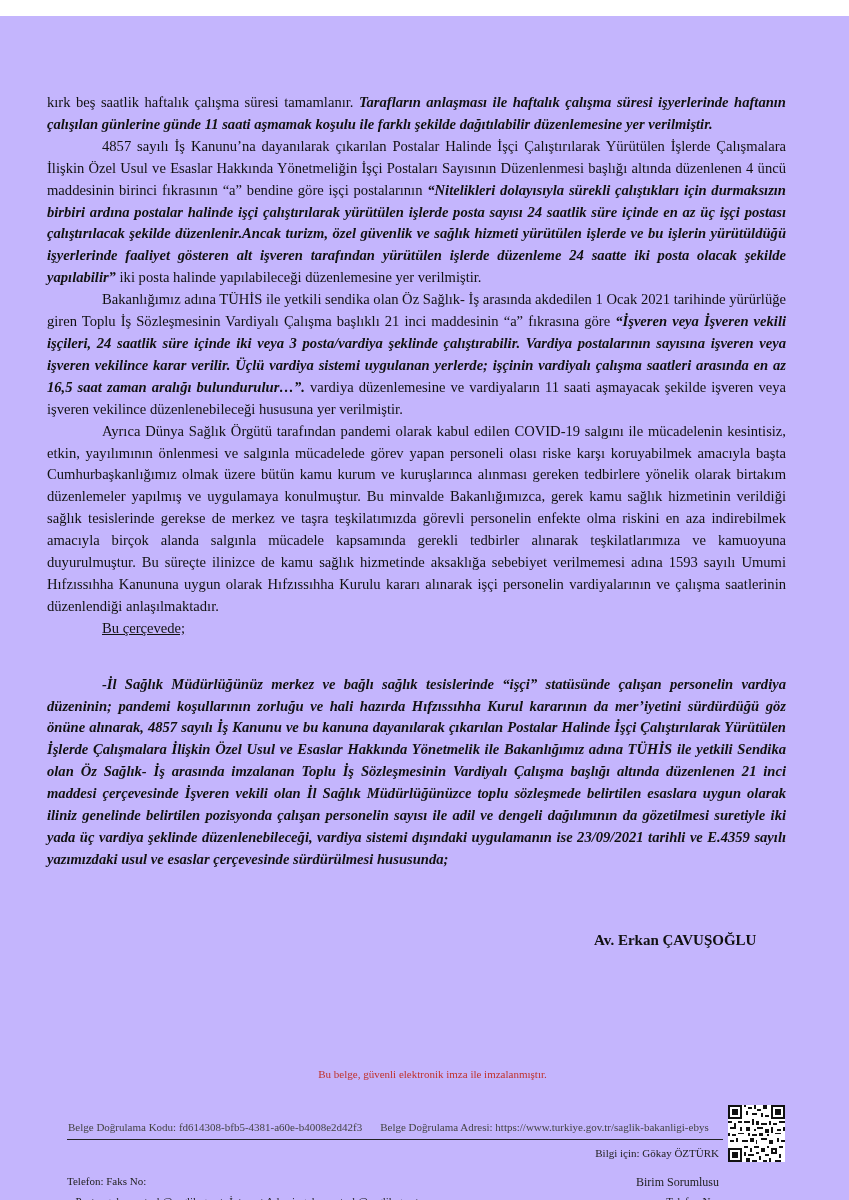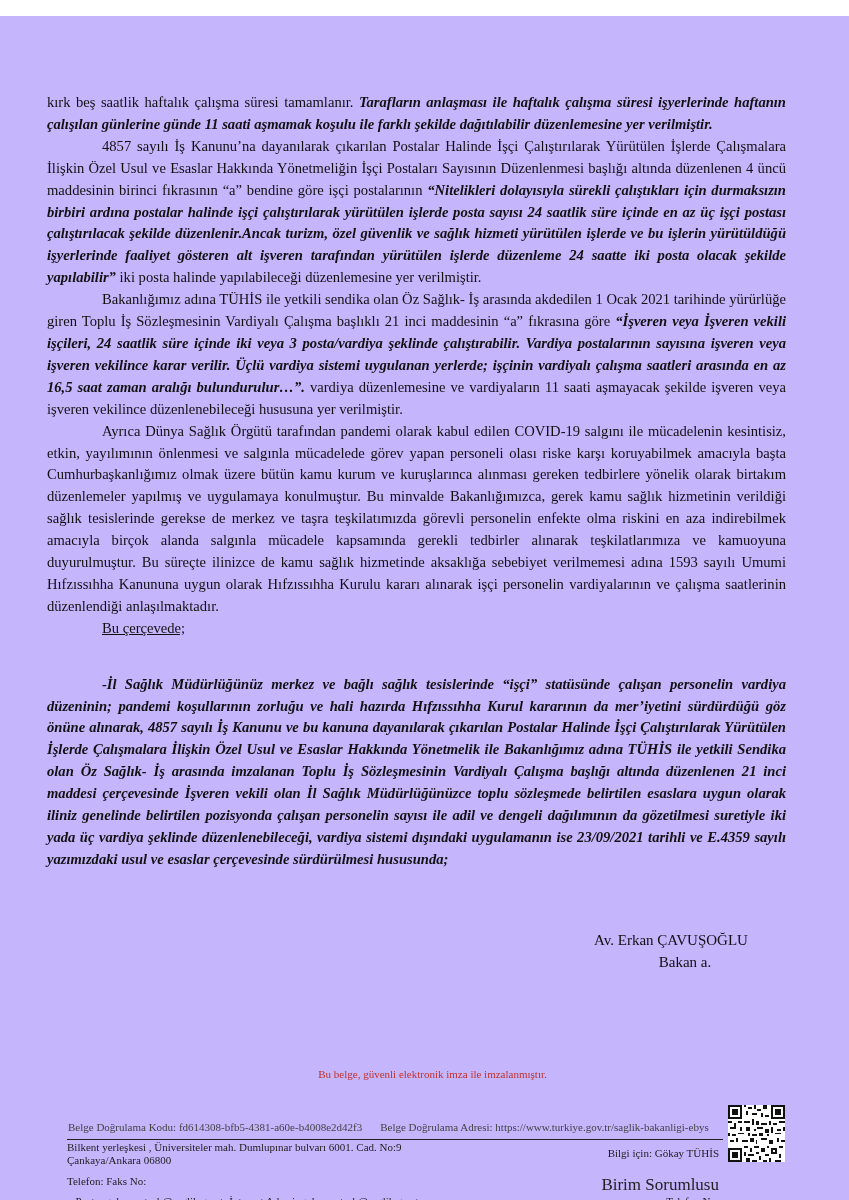--- a/index.html
+++ b/index.html
@@ -9,37 +9,37 @@
   .body-text { position: absolute; left: 47px; width: 739px; top: 76px;
                font-size: 14.6px; line-height: 21.9px; text-align: justify; }
   .body-text p { margin: 0; }
   .indent { text-indent: 55px; }
   .bi { font-weight: bold; font-style: italic; }
   .heading { margin: 0; padding-left: 55px; text-decoration: underline; }
   .spacer { height: 22px; }
   .directive { text-indent: 55px; font-weight: bold; font-style: italic; margin-top: 12px !important; }
 
   .signature { position: absolute; left: 560px; top: 913px; width: 250px; text-align: center;
-               font-family: "Liberation Serif", serif; font-weight: normal; font-size: 15px; line-height: 22px; }
+               font-family: "Liberation Serif", serif; font-weight: bold; font-size: 15px; line-height: 22px; }
   .sig-name { text-align: left; padding-left: 34px; }
 
   .e-sign { position: absolute; left: 0; width: 849px; top: 1052px; text-align: center;
             color: #c0322b; font-size: 11px; padding-left: 8px; }
   .verify { position: absolute; left: 68px; top: 1069px; font-size: 11px; color: #444; white-space: nowrap; margin-top: 36px; }
   .verify .gap { display: inline-block; width: 18px; }
 
   .footer-line { position: absolute; left: 67px; top: 1123px; width: 656px; height: 1px; background: #222; }
   .qr { position: absolute; left: 727px; top: 1089px; width: 59px; height: 57px; }
 
   .addr { position: absolute; left: 67px; top: 1125px; font-size: 11px; line-height: 12.5px; color: #222; }
   .tel { position: absolute; left: 67px; top: 1159px; font-size: 11px; color: #222; }
   .mail { position: absolute; left: 67px; top: 1179px; font-size: 11px; color: #222; white-space: nowrap; }
 
   .info { position: absolute; right: 130px; top: 1131px; font-size: 11px; color: #222; text-align: right; }
-  .unit { position: absolute; right: 130px; top: 1159px; font-size: 17px; color: #222; text-align: right; margin-left: 28px; }
+  .unit { position: absolute; right: 130px; top: 1159px; font-size: 12px; color: #222; text-align: right; margin-left: 28px; }
   .phone { position: absolute; right: 130px; top: 1179px; font-size: 11px; color: #222; text-align: right; }
 </style>
 </head>
 <body>
 
 <div class="page">
 
   <div class="body-text">
     <p><span>kırk beş saatlik haftalık çalışma süresi tamamlanır. </span><span class="bi">Tarafların anlaşması ile haftalık çalışma süresi işyerlerinde haftanın çalışılan günlerine günde 11 saati aşmamak koşulu ile farklı şekilde dağıtılabilir düzenlemesine yer verilmiştir.</span></p>
 
@@ -52,21 +52,20 @@
     <p class="heading">Bu çerçevede;</p>
 
     <div class="spacer"></div>
 
     <p class="directive">-İl Sağlık Müdürlüğünüz merkez ve bağlı sağlık tesislerinde  “işçi” statüsünde çalışan personelin vardiya düzeninin; pandemi koşullarının zorluğu ve hali hazırda Hıfzıssıhha Kurul kararının da mer’iyetini sürdürdüğü göz önüne alınarak, 4857 sayılı İş Kanunu ve bu kanuna dayanılarak çıkarılan Postalar Halinde İşçi Çalıştırılarak Yürütülen İşlerde Çalışmalara İlişkin Özel Usul ve Esaslar Hakkında Yönetmelik ile Bakanlığımız adına TÜHİS ile yetkili Sendika olan Öz Sağlık- İş arasında imzalanan Toplu İş Sözleşmesinin Vardiyalı Çalışma başlığı altında düzenlenen 21 inci maddesi çerçevesinde İşveren vekili olan İl Sağlık Müdürlüğünüzce toplu sözleşmede belirtilen esaslara uygun olarak iliniz genelinde belirtilen pozisyonda çalışan personelin sayısı ile adil ve dengeli dağılımının da gözetilmesi suretiyle iki yada üç vardiya şeklinde  düzenlenebileceği, vardiya sistemi dışındaki uygulamanın ise 23/09/2021 tarihli ve E.4359 sayılı yazımızdaki usul ve esaslar çerçevesinde sürdürülmesi hususunda;</p>
 
   </div>
 
   <div class="signature">
     <div class="sig-name">Av.  Erkan ÇAVUŞOĞLU</div>
-    <div>Bakan a.</div>
   </div>
 
   <div class="e-sign">Bu belge, güvenli elektronik imza ile imzalanmıştır.</div>
 
   <div class="verify">
     <span>Belge Doğrulama Kodu: fd614308-bfb5-4381-a60e-b4008e2d42f3</span><span class="gap"></span><span>Belge Doğrulama Adresi: https://www.turkiye.gov.tr/saglik-bakanligi-ebys</span>
   </div>
 
   <div class="footer-line"></div>
 
@@ -142,23 +141,19 @@
         <rect x="19" y="25" width="2" height="1"></rect>
         <rect x="26" y="25" width="1" height="2"></rect>
         <rect x="9" y="27" width="2" height="2"></rect>
         <rect x="12" y="28" width="3" height="1"></rect>
         <rect x="18" y="28" width="2" height="1"></rect>
         <rect x="21" y="27" width="1" height="2"></rect>
         <rect x="24" y="28" width="3" height="1"></rect>
     </g>
   </svg>
 
-  <div class="addr">
-    <div>Bilkent yerleşkesi , Üniversiteler mah. Dumlupınar bulvarı 6001. Cad. No:9</div>
-    <div>Çankaya/Ankara 06800</div>
-  </div>
   <div class="tel">Telefon:  Faks No:</div>
   <div class="mail">e-Posta: gokay.ozturk@saglik.gov.tr İnternet Adresi: gokay.ozturk@saglik.gov.tr</div>
 
-  <div class="info">Bilgi için: Gökay TÜHİS</div>
+  <div class="info">Bilgi için: Gökay ÖZTÜRK</div>
   <div class="unit">Birim Sorumlusu</div>
   <div class="phone">Telefon No:</div>
 </div>
 
 </body></html>

